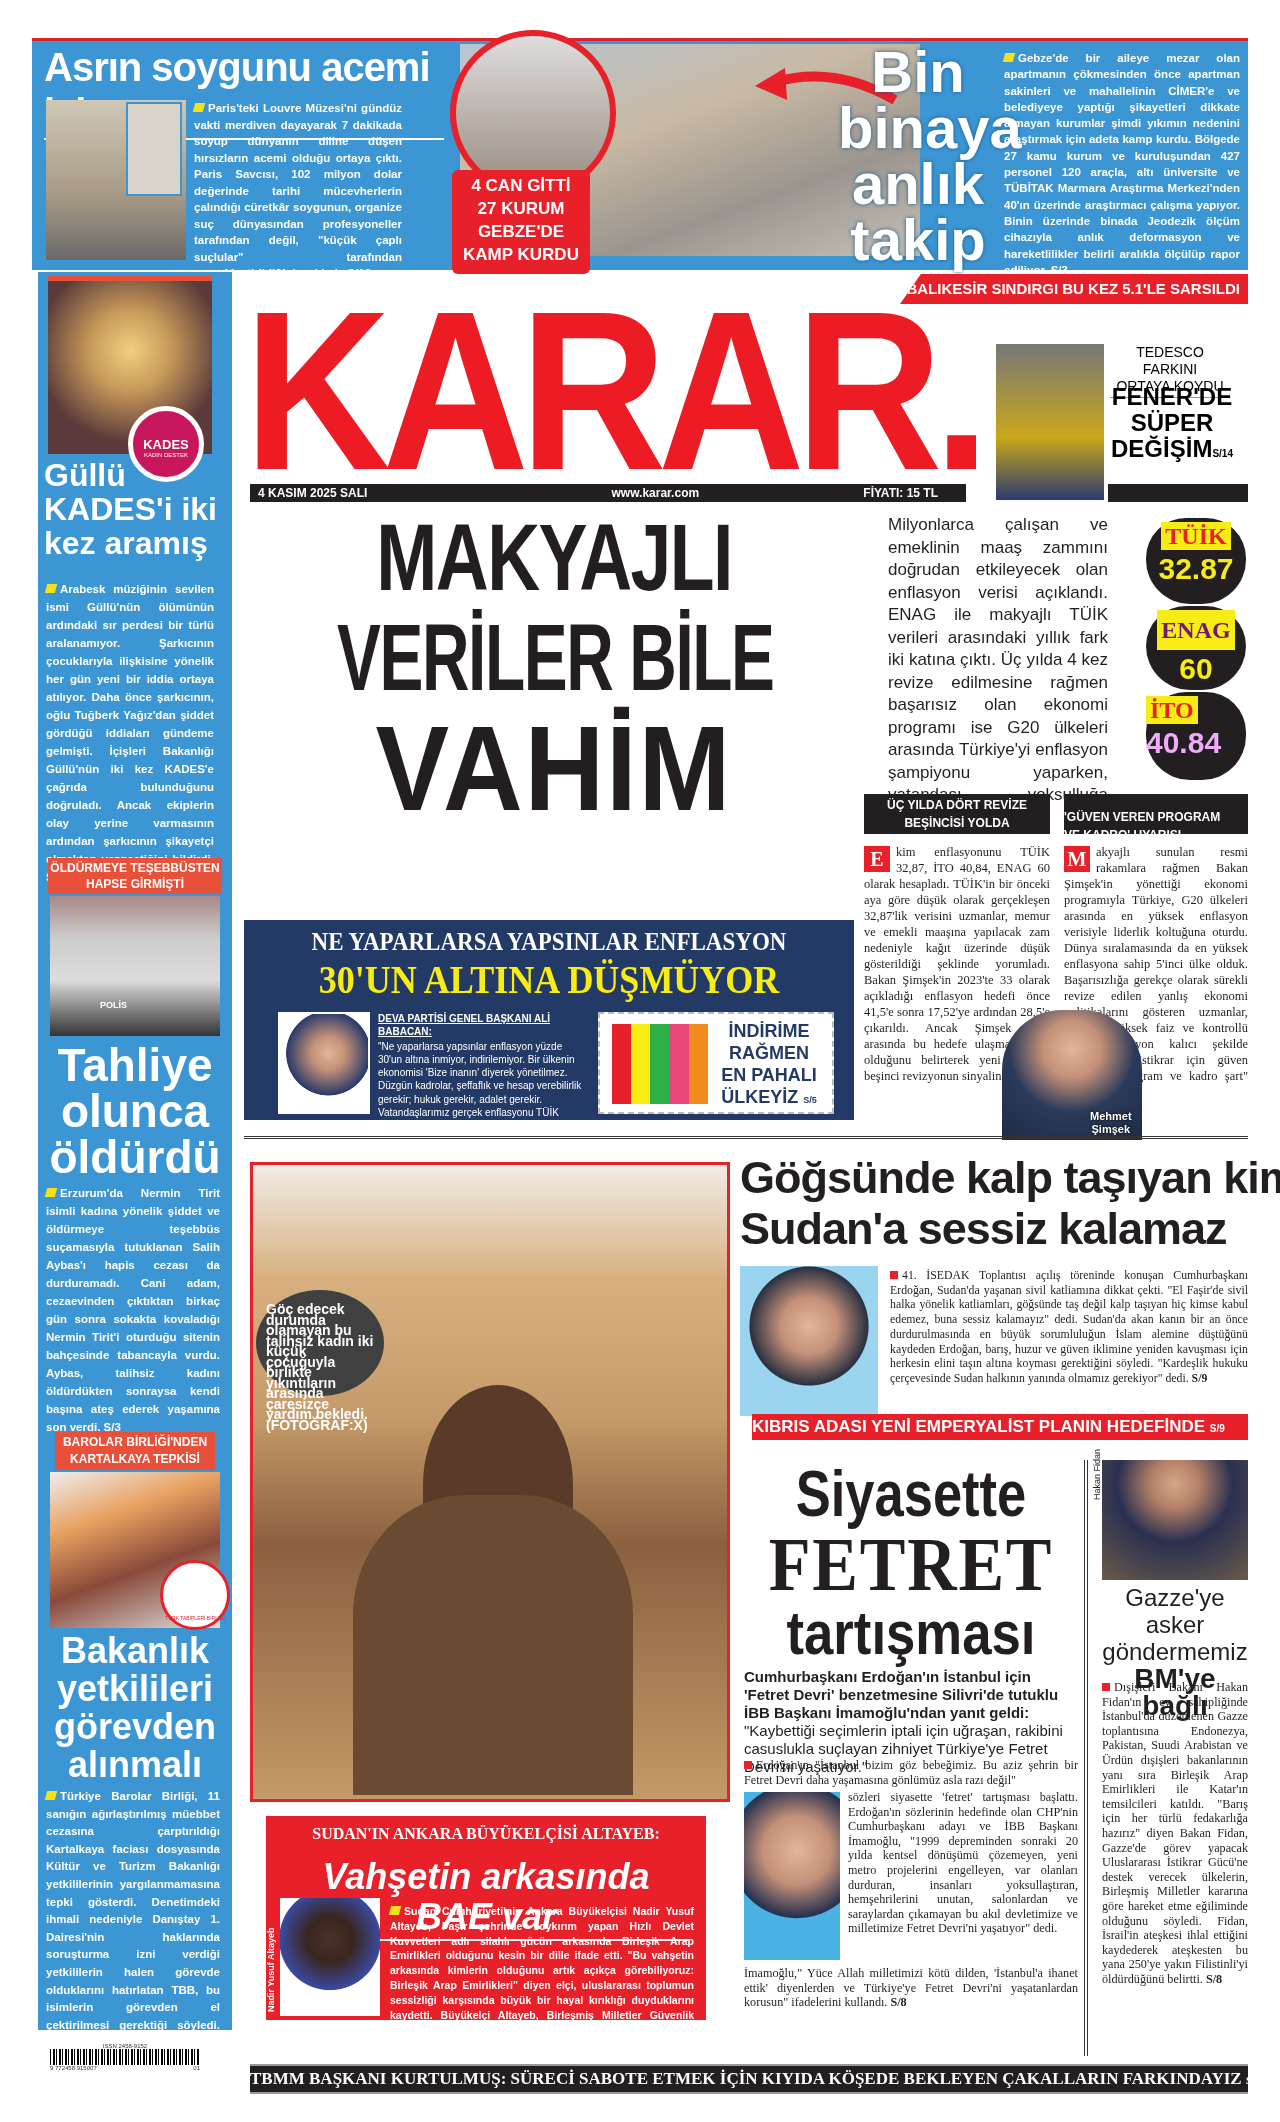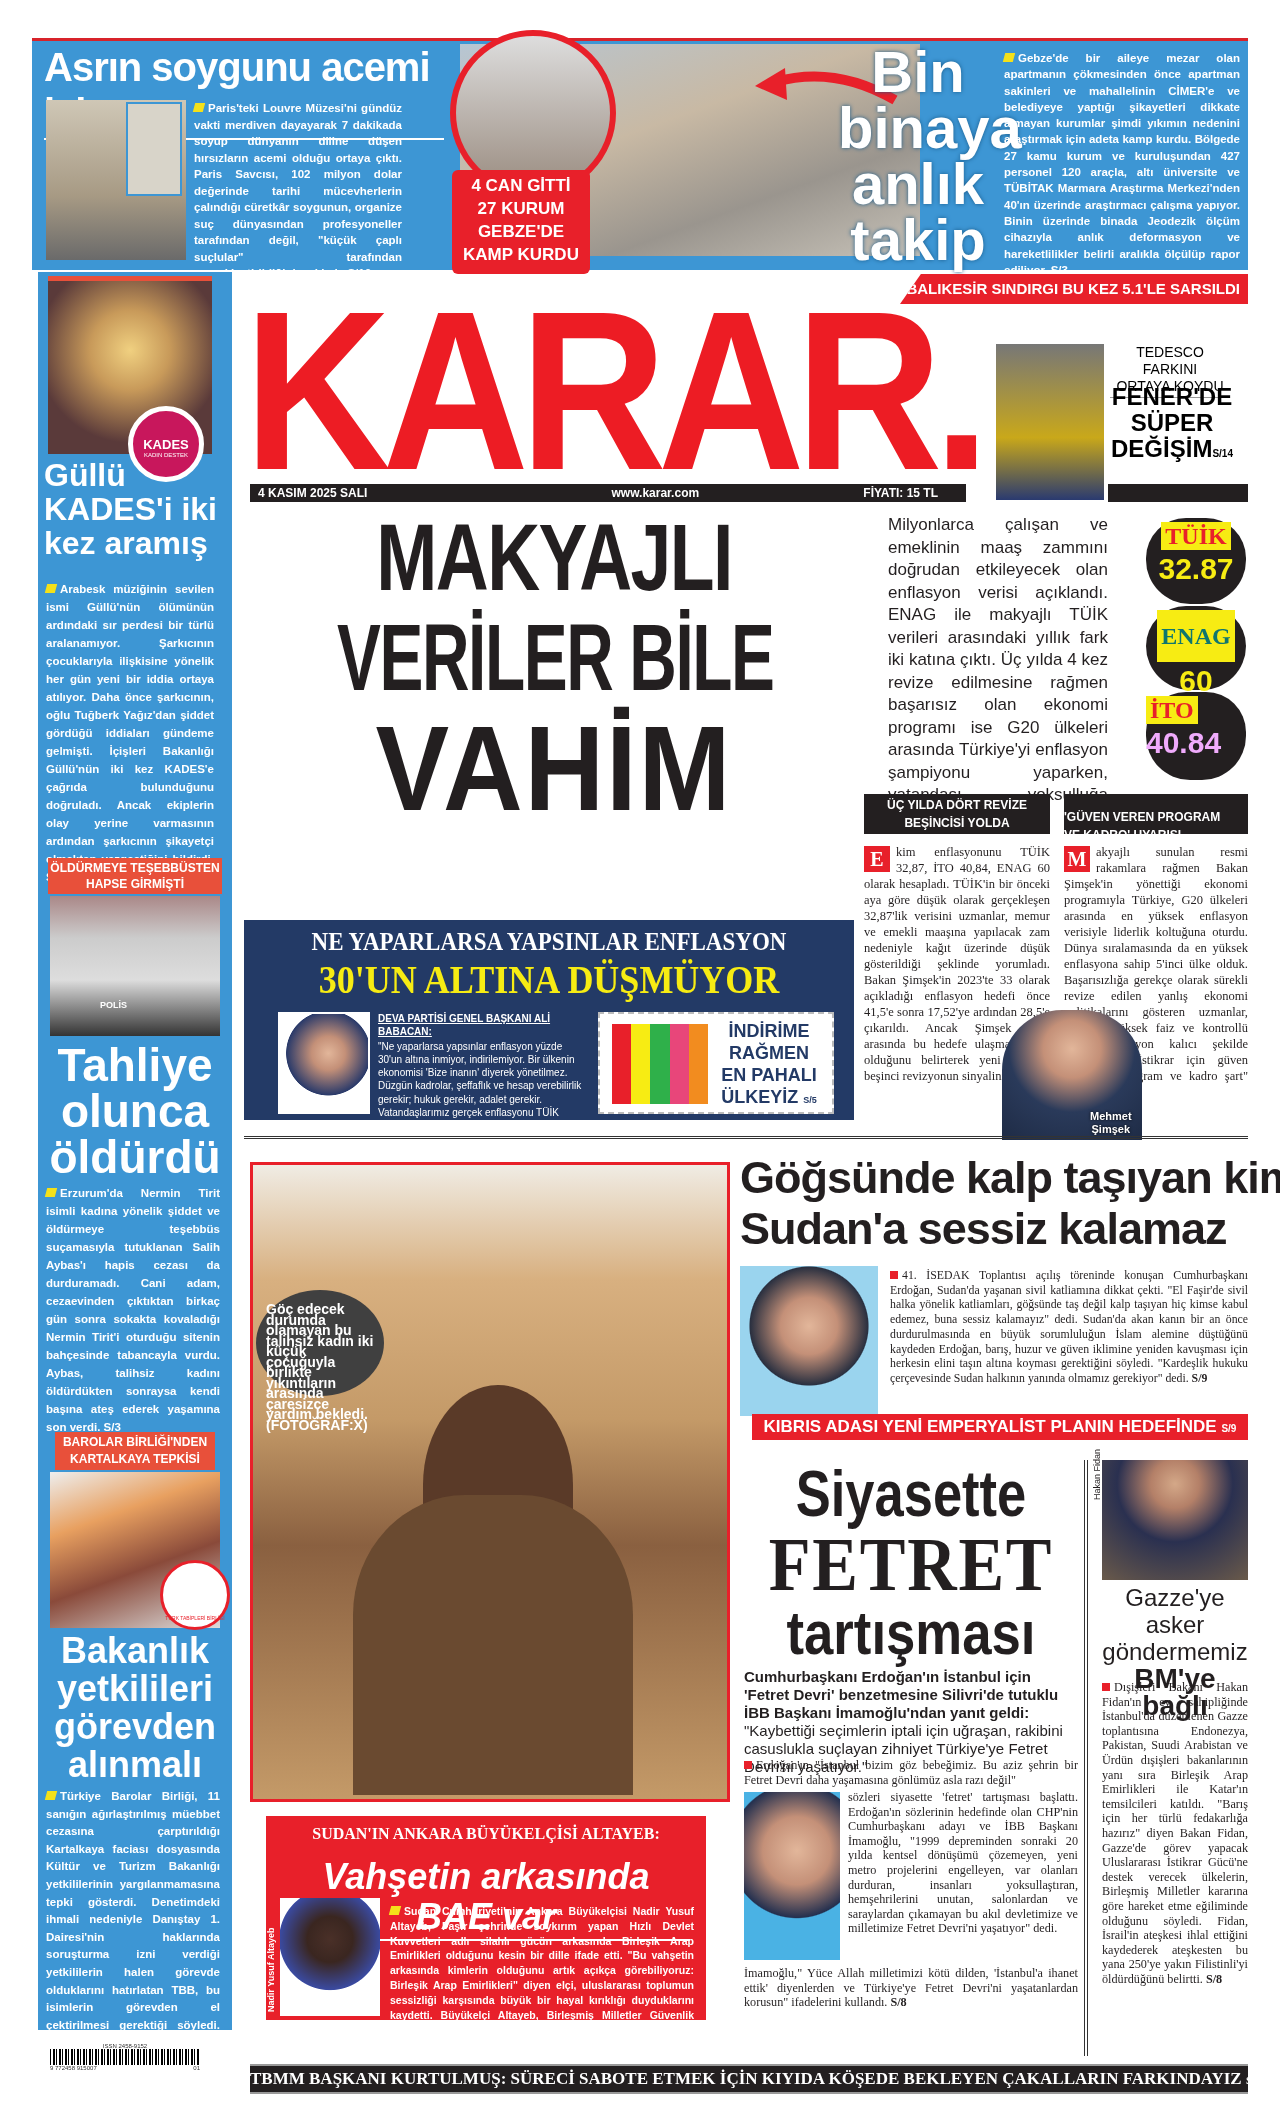--- a/index.html
+++ b/index.html
@@ -144,21 +144,21 @@
 </div>
 
 <div class="abs cond just" style="left:888px;top:514px;width:220px;font-size:17px;line-height:22.5px;color:#231f20">Milyonlarca çalışan ve emeklinin maaş zammını doğrudan etkileyecek olan enflasyon verisi açıklandı. ENAG ile makyajlı TÜİK verileri arasındaki yıllık fark iki katına çıktı. Üç yılda 4 kez revize edilmesine rağmen başarısız olan ekonomi programı ise G20 ülkeleri arasında Türkiye'yi enflasyon şampiyonu yaparken, vatandaşı yoksulluğa mahkum etti.</div>
 
 <div class="abs" style="left:1146px;top:518px;width:100px">
   <div style="position:relative;height:86px;background:#231f20;border-radius:40px 40px 44px 44px;text-align:center;margin-bottom:2px">
     <div style="display:inline-block;background:#f7ec13;color:#e8202a;font-weight:900;font-family:'Liberation Serif',serif;font-size:24px;line-height:28px;padding:0 4px;margin-top:4px">TÜİK</div>
     <div style="color:#f7ec13;font-weight:900;font-size:30px;line-height:38px">32.87</div>
   </div>
   <div style="position:relative;height:84px;background:#231f20;border-radius:40px 40px 44px 44px;text-align:center;margin-bottom:2px">
-    <div style="display:inline-block;background:#f7ec13;color:#0f766e;font-weight:900;font-family:'Liberation Serif',serif;font-size:24px;line-height:28px;padding:12px 4px;margin-top:4px">ENAG</div>
+    <div style="display:inline-block;background:#f7ec13;color:#701a75;font-weight:900;font-family:'Liberation Serif',serif;font-size:24px;line-height:28px;padding:6px 4px;margin-top:4px">ENAG</div>
     <div style="color:#f7ec13;font-weight:900;font-size:30px;line-height:38px">60</div>
   </div>
   <div style="position:relative;height:88px;background:#231f20;border-radius:40px 40px 44px 44px;text-align:left">
     <div style="display:inline-block;background:#f7ec13;color:#e8202a;font-weight:900;font-family:'Liberation Serif',serif;font-size:24px;line-height:28px;padding:0 4px;margin-top:4px">İTO</div>
     <div style="color:#f0abfc;font-weight:900;font-size:30px;line-height:38px">40.84</div>
   </div>
 </div>
 
 <div class="abs darkbar cond" style="left:864px;top:794px;width:186px;height:40px;text-align:center;font-weight:bold;font-size:12px;line-height:18px;padding-top:2px">
   <div>ÜÇ YILDA DÖRT REVİZE</div>
@@ -220,21 +220,21 @@
 <div class="abs darkbar" style="left:250px;top:2064px;width:998px;height:30px;border-top:2px solid #999;border-bottom:2px solid #999;font-family:'Liberation Serif',serif;font-weight:900;font-size:17px;line-height:26px;text-align:center;white-space:nowrap">
   <span>TBMM BAŞKANI KURTULMUŞ: SÜRECİ SABOTE ETMEK İÇİN KIYIDA KÖŞEDE BEKLEYEN ÇAKALLARIN FARKINDAYIZ</span> <span style="font-size:11px">S/9</span>
 </div>
 
 <div class="abs cond" style="left:740px;top:1152px;width:508px;font-weight:bold;font-size:45px;line-height:51px;color:#231f20;white-space:nowrap;letter-spacing:-1px">
   <div>Göğsünde kalp taşıyan kimse</div>
   <div>Sudan'a sessiz kalamaz</div>
 </div>
 <div class="abs" style="left:740px;top:1266px;width:138px;height:150px;background:radial-gradient(circle at 50% 40%,#e2b69a 0,#c49078 25%,#2a3040 52%,#9ad4ee 53%)"></div>
 <div class="abs ser just" style="left:890px;top:1268px;width:358px;font-size:11.8px;line-height:14.7px;color:#231f20"><span class="rbul"></span><span>41. İSEDAK Toplantısı açılış töreninde konuşan Cumhurbaşkanı Erdoğan, Sudan'da yaşanan sivil katliamına dikkat çekti. "El Faşir'de sivil halka yönelik katliamları, göğsünde taş değil kalp taşıyan hiç kimse kabul edemez, buna sessiz kalamayız" dedi. Sudan'da akan kanın bir an önce durdurulmasında en büyük sorumluluğun İslam alemine düştüğünü kaydeden Erdoğan, barış, huzur ve güven iklimine yeniden kavuşması için herkesin elini taşın altına koyması gerektiğini söyledi. "Kardeşlik hukuku çerçevesinde Sudan halkının yanında olmamız gerekiyor" dedi.</span> <b>S/9</b></div>
-<div class="abs red wtext cond" style="left:752px;top:1414px;width:496px;height:26px;font-size:17px;line-height:26px;text-align:center;white-space:nowrap">
+<div class="abs red wtext cond" style="left:752px;top:1414px;width:496px;height:26px;font-size:17px;line-height:26px;white-space:nowrap">
   <span>KIBRIS ADASI YENİ EMPERYALİST PLANIN HEDEFİNDE</span> <span style="font-size:10px">S/9</span>
 </div>
 
 <div class="abs" style="left:744px;top:1460px;width:334px;text-align:center;color:#231f20">
   <div style="font-weight:900;font-size:64px;line-height:68px;transform:scaleX(0.82)">Siyasette</div>
   <div style="font-family:'Liberation Serif',serif;font-weight:900;font-size:76px;line-height:72px;transform:scaleX(0.9);letter-spacing:2px">FETRET</div>
   <div style="font-weight:900;font-size:62px;line-height:66px;transform:scaleX(0.85)">tartışması</div>
 </div>
 <div class="abs cond" style="left:744px;top:1668px;width:334px;font-size:15px;line-height:18px;color:#231f20">
   <b>Cumhurbaşkanı Erdoğan'ın İstanbul için 'Fetret Devri' benzetmesine Silivri'de tutuklu İBB Başkanı İmamoğlu'ndan yanıt geldi:</b> <span>"Kaybettiği seçimlerin iptali için uğraşan, rakibini casuslukla suçlayan zihniyet Türkiye'ye Fetret Devri'ni yaşatıyor."</span>

